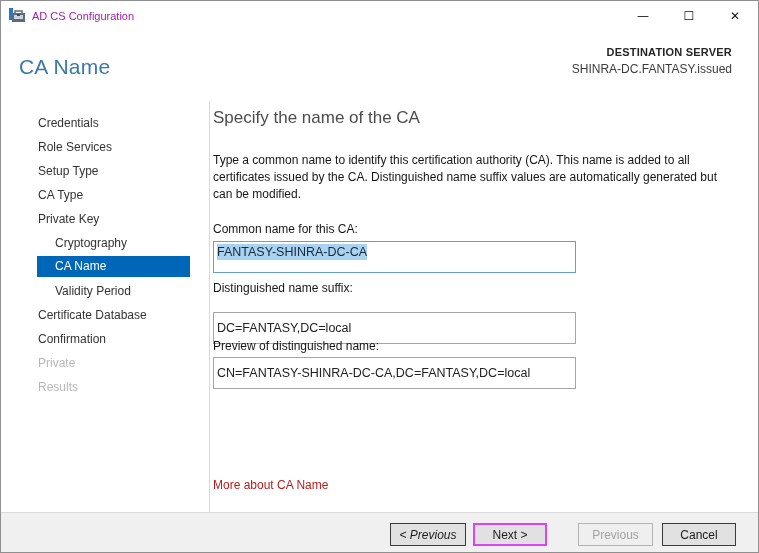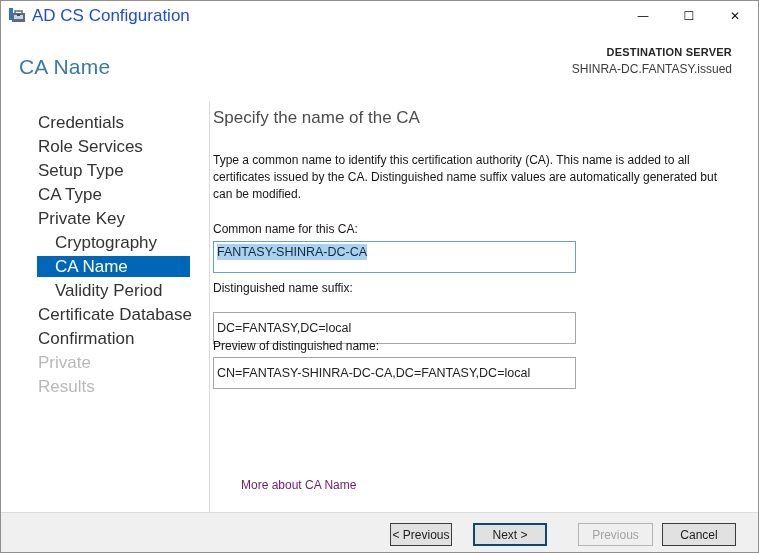--- a/index.html
+++ b/index.html
@@ -6,63 +6,63 @@
   html,body { background:#fff; }
   body { font-family:"Liberation Sans", sans-serif; }
   .window {
     position:relative; width:759px; height:553px; background:#fff;
     border:1px solid #8f8f8f; overflow:hidden;
     color:#1c1c1c;
   }
   
   .titlebar { position:absolute; top:0; left:0; right:0; height:30px; background:#fff; }
   .app-icon { position:absolute; left:8px; top:7px; width:17px; height:16px; }
-  .win-title { position:absolute; left:31px; top:0; height:30px; line-height:30px; font-size:17px; color:#1d4ed8;text-align:center; }
+  .win-title { position:absolute; left:31px; top:0; height:30px; line-height:30px; font-size:11px; color:#a21caf;text-align:center; }
   .win-controls { position:absolute; right:0; top:0; height:30px; display:flex; }
   .win-btn { width:46px; height:30px; border:none; background:transparent; font-size:12px; color:#111;
              display:flex; align-items:center; justify-content:center; cursor:pointer;
              font-family:"DejaVu Sans", sans-serif; }
   
   .page-title { position:absolute; left:18px; top:54px; font-size:21px; font-weight:300; color:#3a79a8; letter-spacing:0.2px; }
   .dest { position:absolute; right:26px; top:45px; text-align:right; }
   .dest-label { font-size:11px; font-weight:bold; color:#262626; letter-spacing:0.2px; }
   .dest-server { font-size:12px; color:#3c3c3c; margin-top:4px; }
   
   .sidebar { position:absolute; left:0; top:110px; width:208px; }
-  .nav-item { height:24px; line-height:24px; font-size:17px; color:#333; padding-left:37px; cursor:pointer; }
+  .nav-item { height:24px; line-height:24px; font-size:12px; color:#333; padding-left:37px; cursor:pointer; }
   .nav-item.lvl1 { padding-left:54px; }
   .nav-item.active { background:#0067b8; color:#fff; height:21px; line-height:21px;
                      margin:1px 19px 2px 36px; padding-left:18px; }
   .nav-item.disabled { color:#b9b9b9; cursor:default; }
   .v-divider { position:absolute; left:208px; top:100px; bottom:40px; width:1px; background:#d9d9d9; }
   
   .main { position:absolute; left:212px; top:100px; right:20px; bottom:40px; }
   .content-heading { font-size:17px; font-weight:300; color:#4c4c4c; position:absolute; top:7px; left:0; }
   .content-desc { position:absolute; top:51px; left:0; width:524px; font-size:12px; line-height:17px; color:#161616; }
   .field-label { position:absolute; left:0; font-size:12px; color:#161616; }
   .textbox {
     position:absolute; left:0; width:363px; height:32px; background:#fff;
     border:1px solid #a6a6a6; font-size:12.5px; color:#222; padding:0 3px;
     font-family:"Liberation Sans", sans-serif; line-height:20px;
   }
   .textbox.focused { border-color:#66a0d2; }
   .sel-text { background:#a8d2f0; color:#17293b; padding:1px 0; }
   .lbl-1 { top:121px; } .box-1 { top:140px; }
   .lbl-2 { top:180px; } .box-2 { top:211px; }
   .lbl-3 { top:238px; } .box-3 { top:256px; }
-  .more-link { position:absolute; left:0; top:377px; font-size:12px; color:#701a75; text-decoration:none; cursor:pointer;margin-left:28px; }
+  .more-link { position:absolute; left:0; top:377px; font-size:12px; color:#b91c1c; text-decoration:none; cursor:pointer; }
   
   .footer { position:absolute; left:0; right:0; bottom:0; height:40px; background:#f0f0f0; border-top:1px solid #dcdcdc; }
   .btn {
     position:absolute; top:10px; height:23px; background:#e1e1e1; border:1px solid #3c3c3c;
     font-size:12px; color:#1c1c1c; cursor:pointer; font-family:"Liberation Sans", sans-serif;
     padding:0;
   }
-  .btn-previous { left:389px; width:62px; }
-  .btn-next { left:472px; width:74px; border:2px solid #0c4a6e; }
+  .btn-previous { left:389px; width:76px;font-style:italic; }
+  .btn-next { left:472px; width:74px; border:2px solid #d946ef; }
   .btn-configure { left:577px; width:75px; background:#efefef; border:1px solid #b5b5b5; color:#a3a3a3; cursor:default; }
   .btn-cancel { left:661px; width:74px; }
 </style>
 </head>
 <body>
 
 <div class="window">
 
   <div class="titlebar">
     <span class="app-icon">

